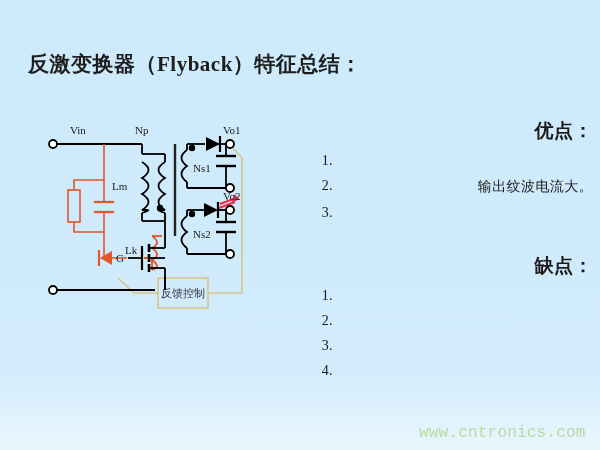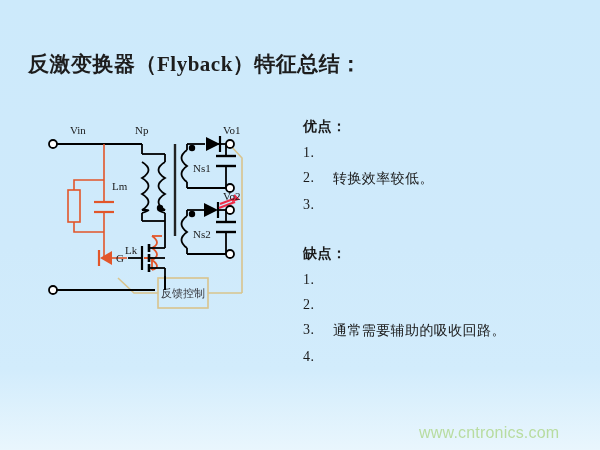--- a/index.html
+++ b/index.html
@@ -11,20 +11,21 @@
     height: 450px;
     overflow: hidden;
     font-family: "Liberation Serif", "DejaVu Serif", serif;
   }
   #slide {
     position: relative;
     width: 600px;
     height: 450px;
     background: linear-gradient(180deg, #cdeafb 0%, #cfeafb 55%, #d2ecfc 82%, #e9f6fd 100%);
     overflow: hidden;
+    text-align: right;
   }
 
   
   #title {
     position: absolute;
     left: 28px;
     top: 50px;
     font-size: 21px;
     font-weight: 700;
     color: #1d1d1d;
@@ -37,21 +38,21 @@
   }
 
   
   #text-col {
     position: absolute;
     left: 303px;
     top: 118px;
     width: 290px;
   }
   .sec-head {
-    font-size: 14px;
+    font-size: 19px;
     font-weight: 700;
     color: #1a1a1a;
     margin-bottom: 9px;
     letter-spacing: 0.5px;
   }
   .bullet-list {
     margin: 0 0 0 0;
     padding: 0;
     list-style: none;
   }
@@ -71,21 +72,21 @@
   .bullet .txt {
     flex: 1 1 auto;
   }
   #cons-block { margin-top: 32px; }
 
   
   #watermark {
     position: absolute;
     left: 419px;
     top: 424px;
-    font-family: Liberation Sans, sans-serif;
+    font-family: Liberation Mono, monospace;
     font-size: 16px;
     color: #b8dca0;
     letter-spacing: 0.2px;
     white-space: nowrap;
   }
 
   
   #circuit {
     position: absolute;
     left: 30px;
@@ -275,40 +276,39 @@
   <div id="text-col">
 
     <div id="pros-block">
       <div class="sec-head">优点：</div>
       <ul class="bullet-list">
         <li class="bullet">
           <span class="num">1.</span>
         </li>
         <li class="bullet">
           <span class="num">2.</span>
-          <span class="txt">转换效率较低。</span>
+          <span class="txt">输出纹波电流大。</span>
         </li>
         <li class="bullet">
           <span class="num">3.</span>
         </li>
       </ul>
     </div>
 
     <div id="cons-block">
       <div class="sec-head">缺点：</div>
       <ul class="bullet-list">
         <li class="bullet">
           <span class="num">1.</span>
         </li>
         <li class="bullet">
           <span class="num">2.</span>
         </li>
         <li class="bullet">
           <span class="num">3.</span>
-          <span class="txt">通常需要辅助的吸收回路。</span>
         </li>
         <li class="bullet">
           <span class="num">4.</span>
         </li>
       </ul>
     </div>
   </div>
 
   <div id="watermark">www.cntronics.com</div>
 

